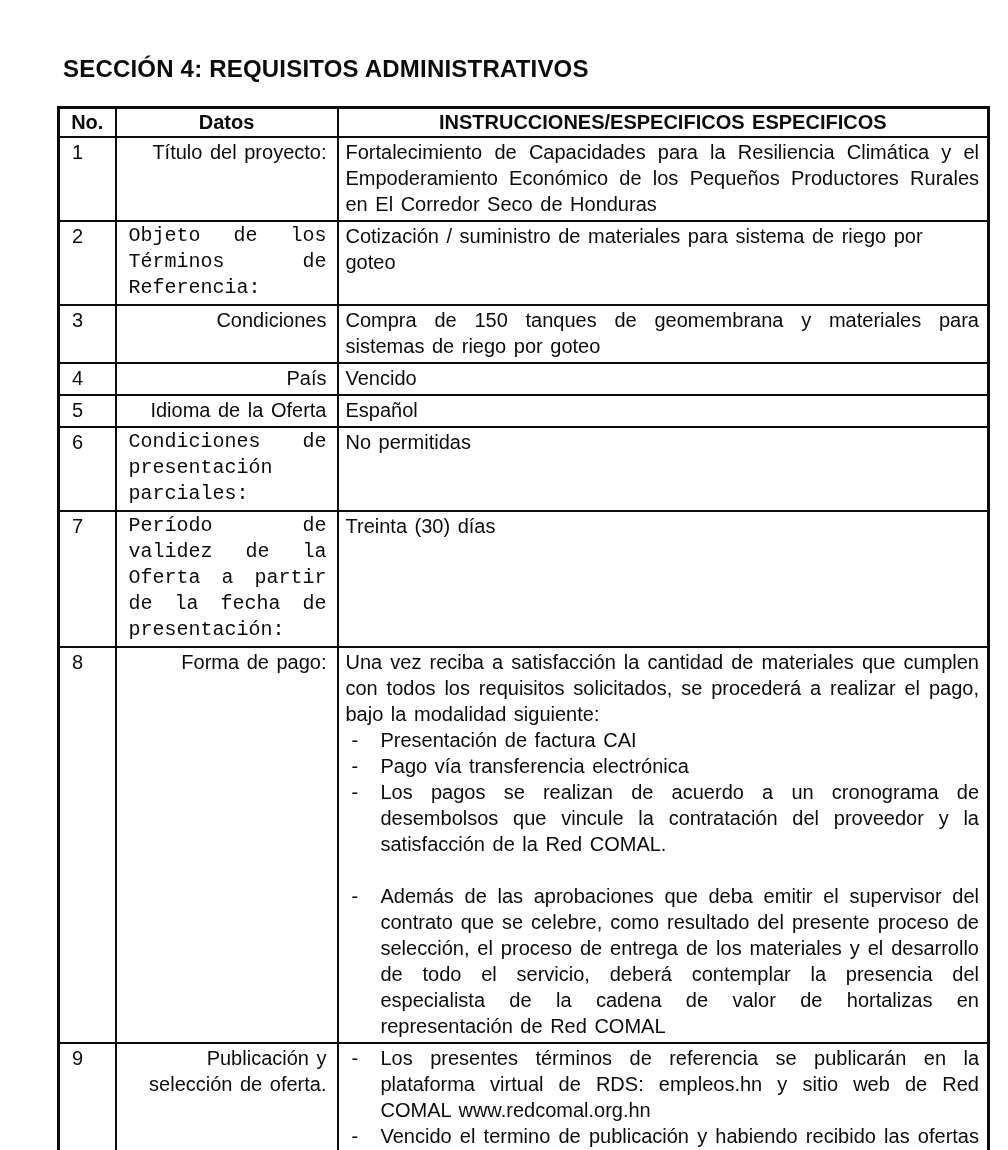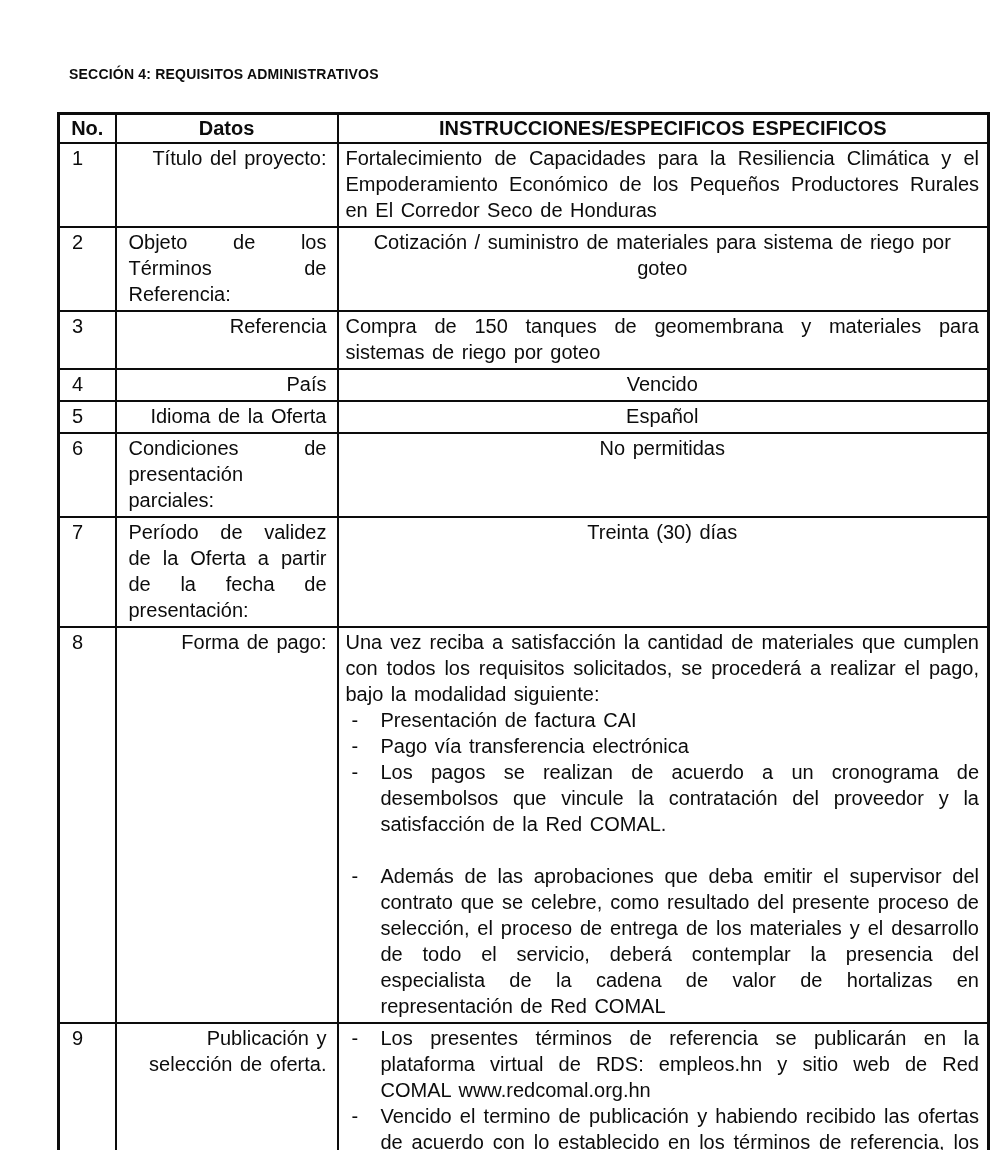--- a/index.html
+++ b/index.html
@@ -10,24 +10,24 @@
     height: 1150px;
     overflow: hidden;
     font-family: "Liberation Sans", "DejaVu Sans", sans-serif;
     color: #0c0c0c;
   }
   .page {
     padding: 50px 0 0 57px;
     width: 951px;
   }
   .section-title {
-    font-size: 14px;
+    font-size: 24px;
     line-height: 25px;
     font-weight: bold;
-    margin: 12px;
+    margin: 6px;
     letter-spacing: 0.2px;
   }
   table.req-table {
     border-collapse: collapse;
     table-layout: fixed;
     width: 930px;
     margin-top: 25px;
     border: 3px solid #0c0c0c;
   }
   col.col-no    { width: 57px; }
@@ -48,26 +48,26 @@
     overflow: hidden;
     white-space: nowrap;
   }
   td.cell-no {
     padding: 1px 2px 3px 12px;
   }
   td.cell-datos {
     padding: 1px 10px 3px 12px;
     text-align: right;
   }
-  td.cell-datos.justify { text-align: justify; }
+  td.cell-datos.justify { text-align: justify; font-family: Liberation Mono, monospace; }
   td.cell-content {
     padding: 1px 8px 3px 7px;
   }
   .para { text-align: justify; }
-  .para.left { text-align: center; }
+  .para.left { text-align: left; }
   .bullet { display: flex; }
   .bullet .marker {
     flex: 0 0 35px;
     padding-left: 6px;
     box-sizing: border-box;
   }
   .bullet .btext {
     flex: 1 1 auto;
     text-align: justify;
   }
@@ -102,21 +102,21 @@
         </tr>
         <tr>
           <td class="cell-no">2</td>
           <td class="cell-datos justify">Objeto de los Términos de Referencia:</td>
           <td class="cell-content">
             <div class="para left">Cotización / suministro de materiales para sistema de riego por goteo</div>
           </td>
         </tr>
         <tr>
           <td class="cell-no">3</td>
-          <td class="cell-datos">Referencia</td>
+          <td class="cell-datos">Condiciones</td>
           <td class="cell-content">
             <div class="para">Compra de 150 tanques de geomembrana y materiales para sistemas de riego por goteo</div>
           </td>
         </tr>
         <tr>
           <td class="cell-no">4</td>
           <td class="cell-datos">País</td>
           <td class="cell-content">
             <div class="para left">Vencido</div>
           </td>

